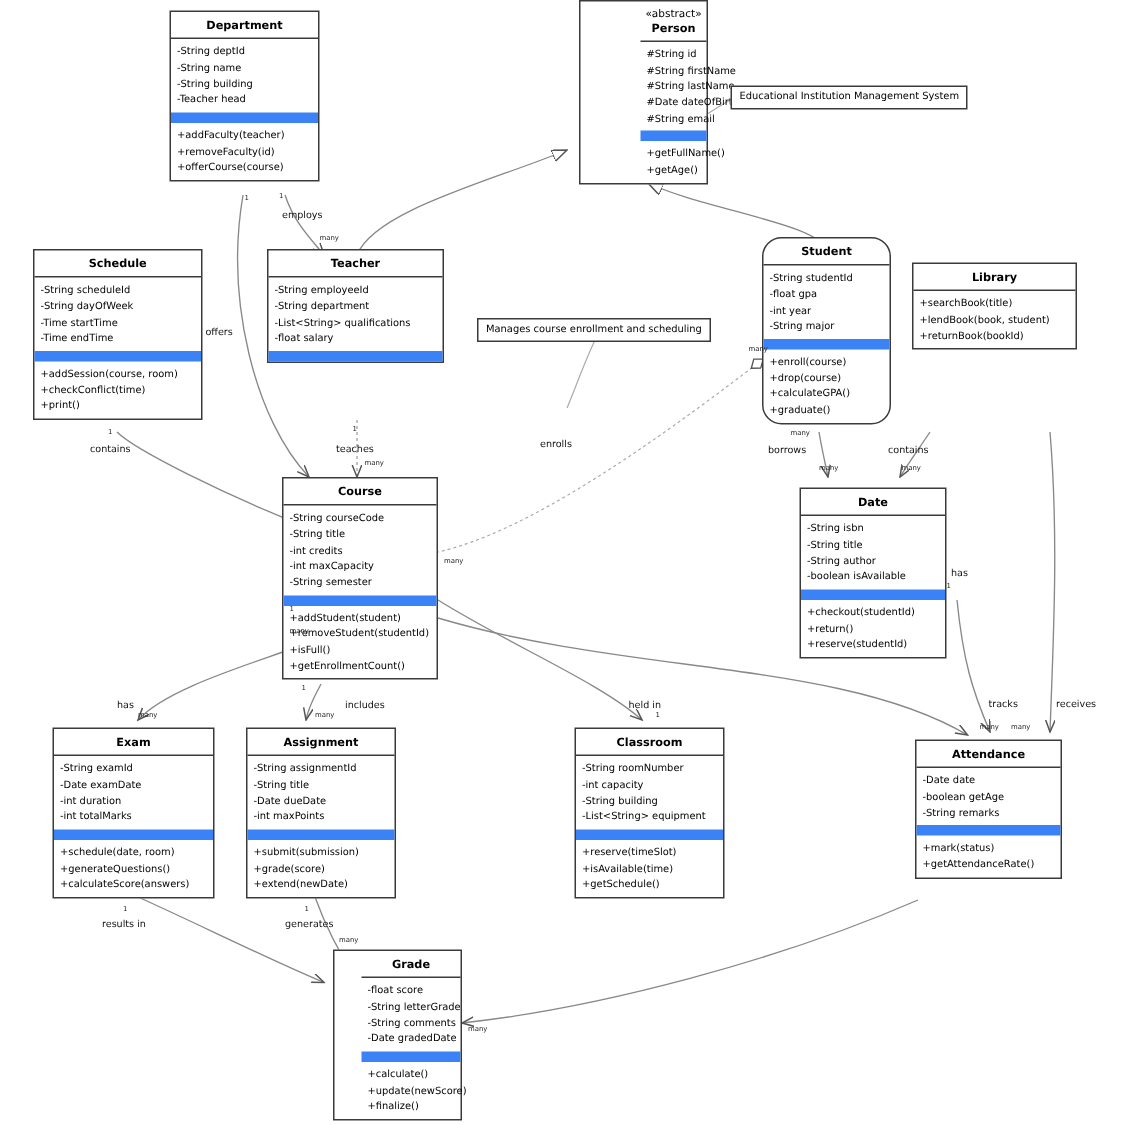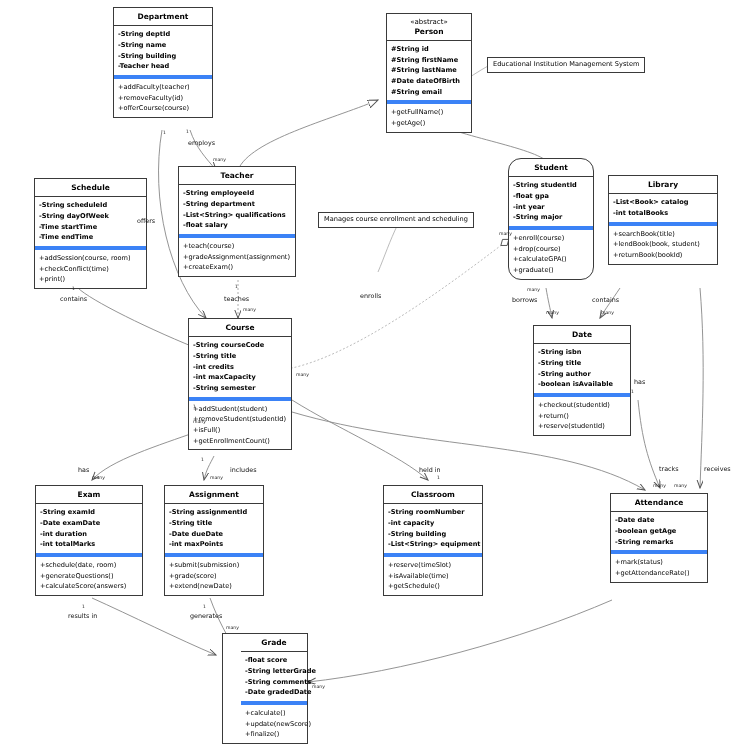--- a/index.html
+++ b/index.html
@@ -5,21 +5,21 @@
   html,body{margin:0;padding:0;background:#ffffff;}
   body{width:750px;height:750px;position:relative;overflow:hidden;
        font-family:"DejaVu Sans","Liberation Sans",sans-serif;color:#000;}
   #canvas{position:absolute;left:0;top:0;width:750px;height:750px;}
   svg.edges{position:absolute;left:0;top:0;width:750px;height:750px;pointer-events:none;}
 
   .uml-class{position:absolute;background:#ffffff;border:1px solid #3a3a3a;box-sizing:border-box;}
   .uml-title{text-align:center;font-size:7.5px;font-weight:bold;padding:4px 2px 4px 2px;
              border-bottom:1px solid #3a3a3a;line-height:1.25;}
   .uml-title .stereo{display:block;font-weight:normal;font-size:7px;}
-  .uml-attrs{border-bottom:4px solid #3b82f6;padding:3px 3px 3px 4px;font-weight:bold;}
+  .uml-attrs{border-bottom:7px solid #3b82f6;padding:3px 3px 3px 4px;}
   .uml-ops{padding:3px 3px 3px 4px;}
   .uml-attrs div,.uml-ops div{font-size:6.6px;line-height:1.62;white-space:nowrap;}
 
   .note{position:absolute;background:#ffffff;border:1px solid #3a3a3a;box-sizing:border-box;
         font-size:6.6px;padding:3px 5px;white-space:nowrap;line-height:1.2;}
 
   .edge-label{position:absolute;font-size:6.4px;color:#111;white-space:nowrap;
               background:transparent;line-height:1;}
   .mult{position:absolute;font-size:4.6px;color:#222;white-space:nowrap;line-height:1;}
 </style>
@@ -91,39 +91,39 @@
       <div>-String building</div>
       <div>-Teacher head</div>
     </div>
     <div class="uml-ops">
       <div>+addFaculty(teacher)</div>
       <div>+removeFaculty(id)</div>
       <div>+offerCourse(course)</div>
     </div>
   </div>
 
-  <div class="uml-class" style="left:386px;top:13px;width:86px;">
+  <div class="uml-class" style="left:386px;top:0;width:86px;padding-left:40px;">
     <div class="uml-title">
       <span class="stereo">«abstract»</span>
       <span>Person</span>
     </div>
     <div class="uml-attrs">
       <div>#String id</div>
       <div>#String firstName</div>
       <div>#String lastName</div>
       <div>#Date dateOfBirth</div>
       <div>#String email</div>
     </div>
     <div class="uml-ops">
       <div>+getFullName()</div>
       <div>+getAge()</div>
     </div>
   </div>
 
-  <div class="uml-class" style="left:22px;top:178px;width:113px;margin-left:12px;">
+  <div class="uml-class" style="left:22px;top:166px;width:113px;">
     <div class="uml-title">
       <span>Schedule</span>
     </div>
     <div class="uml-attrs">
       <div>-String scheduleId</div>
       <div>-String dayOfWeek</div>
       <div>-Time startTime</div>
       <div>-Time endTime</div>
     </div>
     <div class="uml-ops">
@@ -136,25 +136,20 @@
   <div class="uml-class" style="left:178px;top:166px;width:118px;">
     <div class="uml-title">
       <span>Teacher</span>
     </div>
     <div class="uml-attrs">
       <div>-String employeeId</div>
       <div>-String department</div>
       <div>-List&lt;String&gt; qualifications</div>
       <div>-float salary</div>
     </div>
-    <div class="uml-ops">
-      <div>+teach(course)</div>
-      <div>+gradeAssignment(assignment)</div>
-      <div>+createExam()</div>
-    </div>
   </div>
 
   <div class="uml-class" style="left:508px;top:158px;width:86px;border-radius:13px;">
     <div class="uml-title">
       <span>Student</span>
     </div>
     <div class="uml-attrs">
       <div>-String studentId</div>
       <div>-float gpa</div>
       <div>-int year</div>
@@ -164,24 +159,20 @@
       <div>+enroll(course)</div>
       <div>+drop(course)</div>
       <div>+calculateGPA()</div>
       <div>+graduate()</div>
     </div>
   </div>
 
   <div class="uml-class" style="left:608px;top:175px;width:110px;">
     <div class="uml-title">
       <span>Library</span>
-    </div>
-    <div class="uml-attrs">
-      <div>-List&lt;Book&gt; catalog</div>
-      <div>-int totalBooks</div>
     </div>
     <div class="uml-ops">
       <div>+searchBook(title)</div>
       <div>+lendBook(book, student)</div>
       <div>+returnBook(bookId)</div>
     </div>
   </div>
 
   <div class="uml-class" style="left:188px;top:318px;width:104px;">
     <div class="uml-title">

